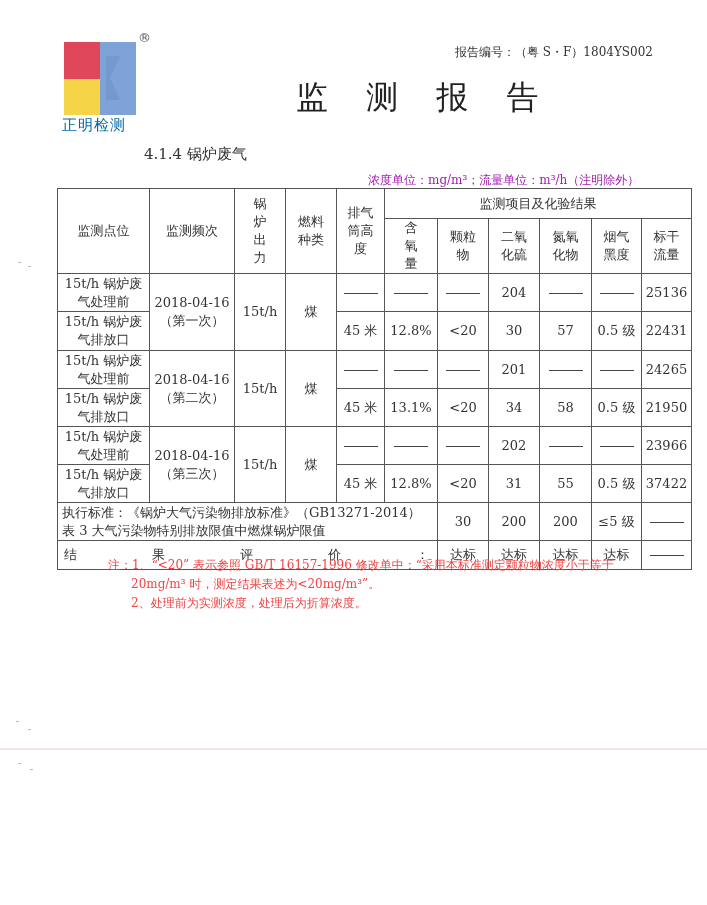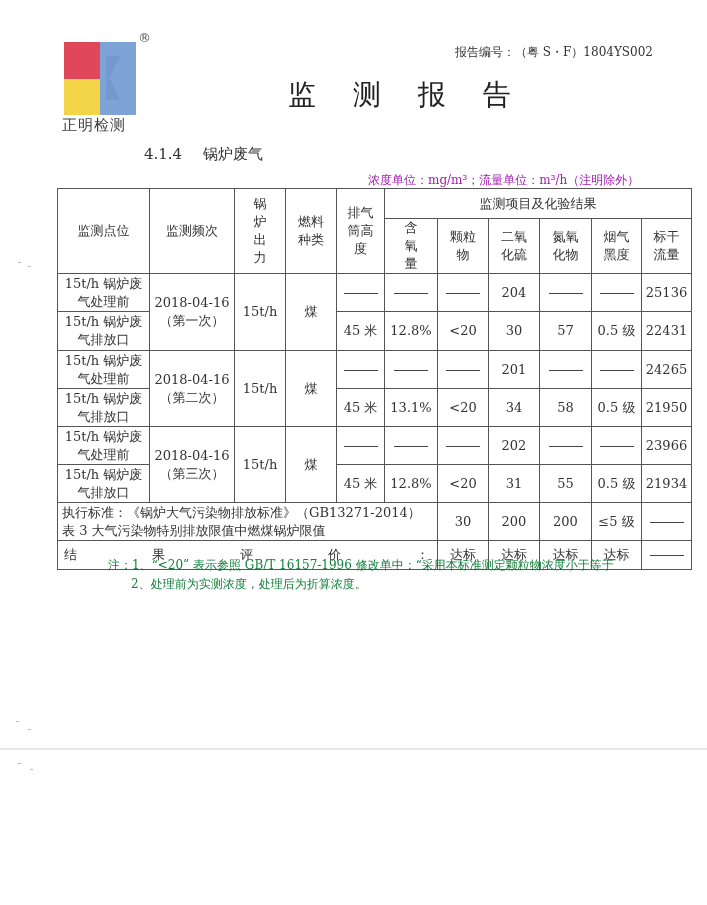--- a/index.html
+++ b/index.html
@@ -4,34 +4,34 @@
 <style>
   html, body { margin:0; padding:0; background:#ffffff; }
   body { width:707px; height:905px; position:relative; overflow:hidden;
          font-family: "DejaVu Serif", "Liberation Serif", serif; color:#2a2a2a; }
   .logo { position:absolute; left:64px; top:32px; width:90px; height:100px; }
   .logo .red { position:absolute; left:0; top:10px; width:36px; height:37px; background:#e0475a; }
   .logo .yellow { position:absolute; left:0; top:47px; width:36px; height:36px; background:#f5d548; }
   .logo .blue { position:absolute; left:36px; top:10px; width:36px; height:73px; background:#7ea3d6; }
   .logo .reg { position:absolute; left:74px; top:-2px; font-size:13px; color:#555;
                font-family:"DejaVu Sans", sans-serif; }
-  .logo .brand { position:absolute; left:-2px; top:84px; font-size:15px; color:#404040; letter-spacing:1px;
+  .logo .brand { position:absolute; left:-2px; top:84px; font-size:15px; color:#0369a1; letter-spacing:1px;
                  white-space:nowrap; }
   .report-no { position:absolute; left:455px; top:44px; font-size:12px; color:#333; white-space:nowrap; }
-  .title { position:absolute; left:288px; top:76px; font-size:28px; letter-spacing:14px; color:#222; white-space:nowrap; }
+  .title { position:absolute; left:296px; top:76px; font-size:32px; letter-spacing:14px; color:#222; white-space:nowrap; }
   .section { position:absolute; left:144px; top:145px; font-size:15px; color:#333; white-space:nowrap; }
-  .section .num { margin-right:16px; }
+  .section .num { }
   .units { position:absolute; left:368px; top:172px; font-size:12px; color:#a21caf; white-space:nowrap; }
   table.data { position:absolute; left:57px; top:188px; border-collapse:collapse; table-layout:fixed;
                width:634px; font-size:13px; }
   table.data td { border:1px solid #555; text-align:center; vertical-align:middle; padding:0 1px;
                   line-height:18px; color:#333; }
   .dash { display:inline-block; width:34px; height:0; border-top:1px solid #444; vertical-align:middle; }
   .std-cell { text-align:left !important; padding-left:4px !important; font-size:13px; line-height:17px; }
-  .notes { position:absolute; left:108px; top:556px; font-size:12px; color:#15803d; line-height:19px; }
+  .notes { position:absolute; left:108px; top:556px; font-size:12px; color:#ef4444; line-height:19px; }
   .notes .indent { padding-left:23px; }
   .fold-line { position:absolute; left:0; top:748px; width:707px; height:2px; background:#f0e4e6; }
   .speck { position:absolute; width:3px; height:1px; background:#bbb; }
 </style>
 </head>
 <body>
 
 <div class="logo">
   <div class="red"></div>
   <div class="yellow"></div>
@@ -158,21 +158,21 @@
     <td>23966</td>
   </tr>
   <tr style="height:38px">
     <td style="padding:0 6px">15t/h 锅炉废气排放口</td>
     <td>45 米</td>
     <td>12.8%</td>
     <td>&lt;20</td>
     <td>31</td>
     <td>55</td>
     <td>0.5 级</td>
-    <td>21934</td>
+    <td>37422</td>
   </tr>
 
   <tr style="height:38px">
     <td colspan="6" class="std-cell">
       <div>执行标准：《锅炉大气污染物排放标准》（GB13271-2014）</div>
       <div>表 3 大气污染物特别排放限值中燃煤锅炉限值</div>
     </td>
     <td>30</td>
     <td>200</td>
     <td>200</td>
@@ -194,20 +194,21 @@
     <td>达标</td>
     <td>达标</td>
     <td>达标</td>
     <td><span class="dash"></span></td>
   </tr>
 </tbody>
   </table>
 
 <div class="notes">
   <div>注：1、“&lt;20” 表示参照 GB/T 16157-1996 修改单中：“采用本标准测定颗粒物浓度小于等于</div>
+  <div class="indent">20mg/m³ 时，测定结果表述为&lt;20mg/m³”。</div>
   <div class="indent">2、处理前为实测浓度，处理后为折算浓度。</div>
 </div>
 
 <div class="fold-line"></div>
 <div class="speck" style="left:18px;top:262px"></div>
 <div class="speck" style="left:28px;top:266px"></div>
 <div class="speck" style="left:16px;top:721px"></div>
 <div class="speck" style="left:28px;top:729px"></div>
 <div class="speck" style="left:18px;top:763px"></div>
 <div class="speck" style="left:30px;top:769px"></div>

